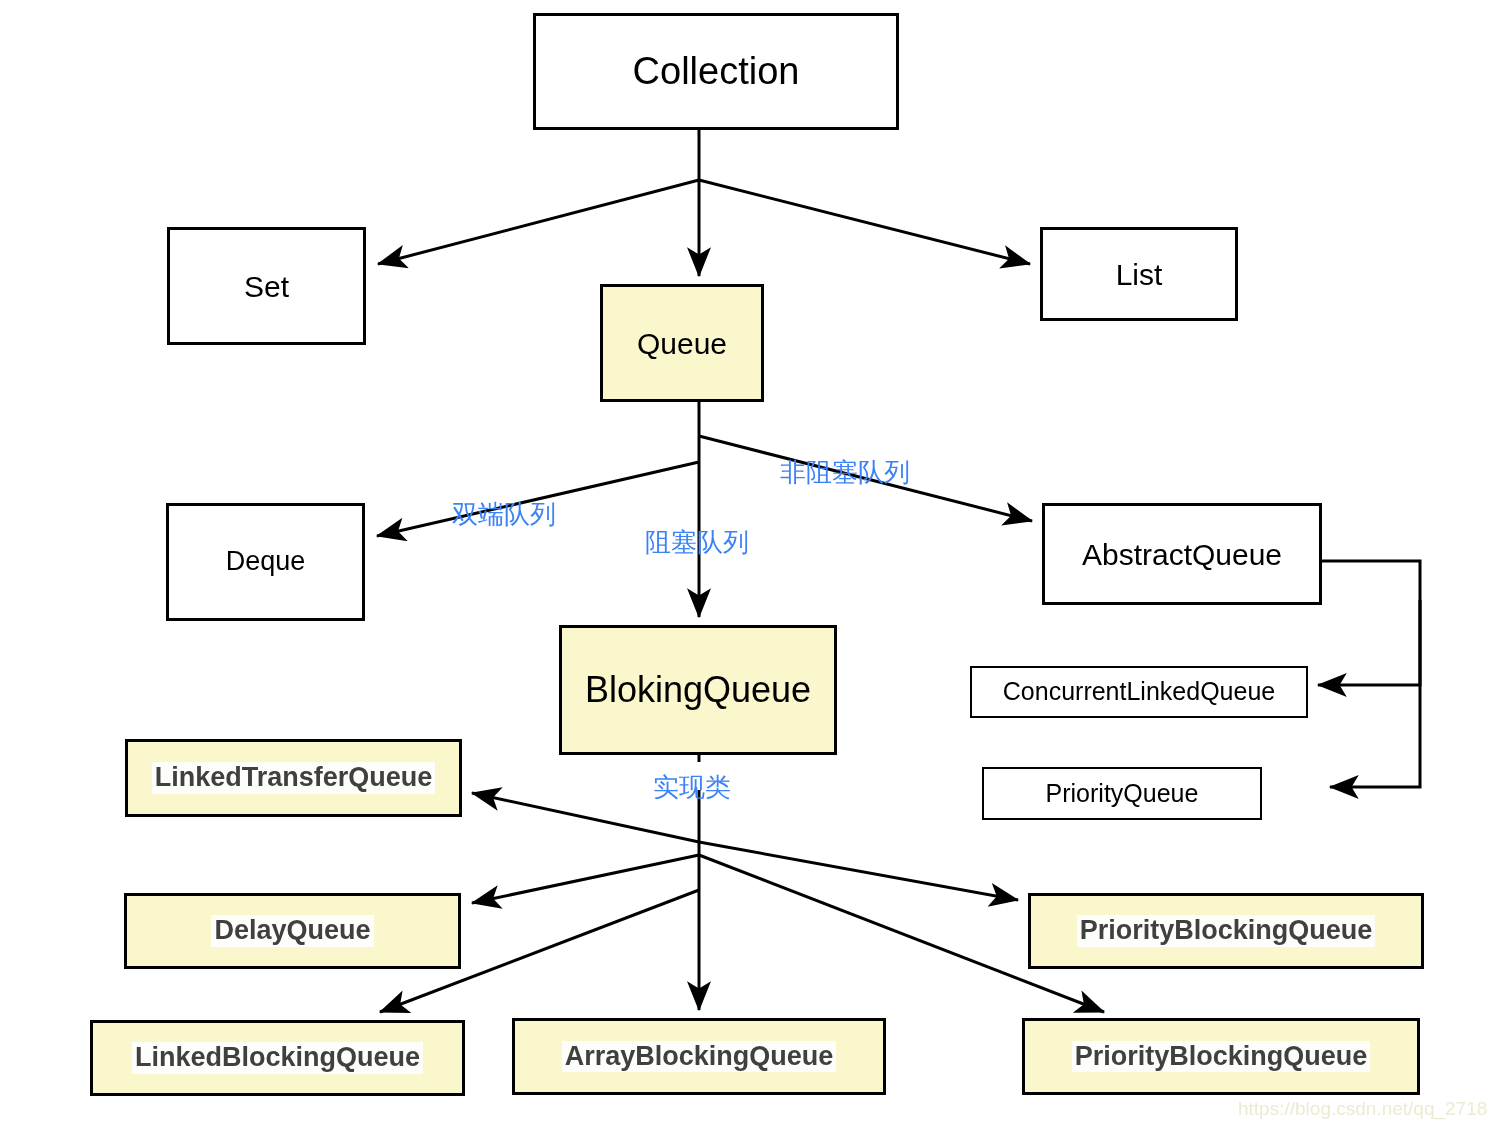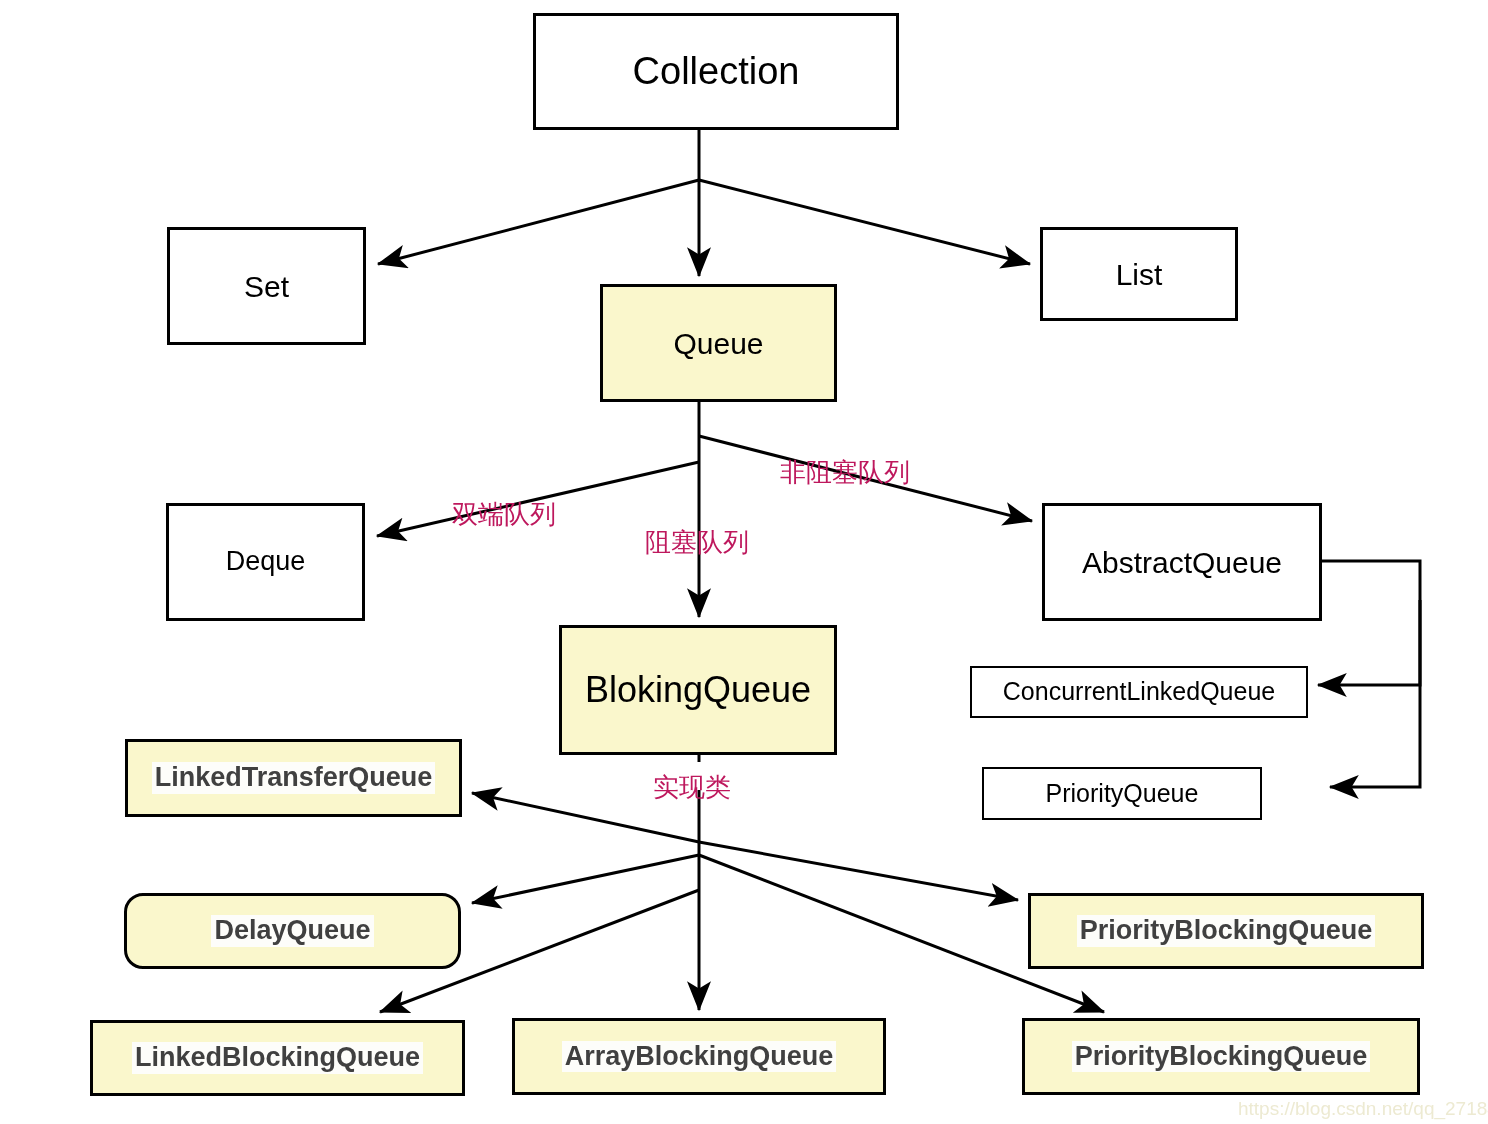--- a/index.html
+++ b/index.html
@@ -49,21 +49,21 @@
     white-space: nowrap;
   }
   .node.impl .label {
     font-weight: bold;
     color: #404040;
     background: #FDFDFA;
     padding: 1px 3px;
   }
   .edge-label {
     position: absolute;
-    color: #be185d;
+    color: #3b82f6;
     white-space: nowrap;
     font-family: "DejaVu Sans", "Liberation Sans", sans-serif;
   }
   .watermark {
     position: absolute;
     color: #EDEAD2;
     font-size: 19px;
     white-space: nowrap;
     font-family: "Liberation Sans", sans-serif;
   }
@@ -141,45 +141,45 @@
     </g>
   </svg>
 
   <div id="nodes-layer">
       <div class="node" style="left: 516px; top: 13px; width: 366px; height: 117px; font-size: 38px; margin-left: 17px;">
         <span class="label">Collection</span>
       </div>
       <div class="node" style="left: 167px; top: 227px; width: 199px; height: 118px; font-size: 30px;">
         <span class="label">Set</span>
       </div>
-      <div class="node yellow" style="left: 600px; top: 284px; width: 237px; height: 118px; font-size: 30px;">
+      <div class="node yellow" style="left: 600px; top: 284px; width: 164px; height: 118px; font-size: 30px;">
         <span class="label">Queue</span>
       </div>
       <div class="node" style="left: 1040px; top: 227px; width: 198px; height: 94px; font-size: 30px;">
         <span class="label">List</span>
       </div>
       <div class="node" style="left: 166px; top: 503px; width: 199px; height: 118px; font-size: 27px; text-align: right;">
         <span class="label">Deque</span>
       </div>
-      <div class="node" style="left: 1042px; top: 503px; width: 280px; height: 118px; font-size: 30px;">
+      <div class="node" style="left: 1042px; top: 503px; width: 280px; height: 102px; font-size: 30px;">
         <span class="label">AbstractQueue</span>
       </div>
       <div class="node yellow" style="left: 559px; top: 625px; width: 278px; height: 130px; font-size: 36px;">
         <span class="label">BlokingQueue</span>
       </div>
       <div class="node thin" style="left: 970px; top: 659px; width: 338px; height: 52px; font-size: 25px;">
         <span class="label">ConcurrentLinkedQueue</span>
       </div>
       <div class="node thin" style="left: 982px; top: 760px; width: 280px; height: 53px; font-size: 25px;">
         <span class="label">PriorityQueue</span>
       </div>
       <div class="node yellow impl" style="left: 125px; top: 739px; width: 337px; height: 78px; font-size: 27px;">
         <span class="label">LinkedTransferQueue</span>
       </div>
-      <div class="node yellow impl" style="left: 124px; top: 893px; width: 337px; height: 76px; font-size: 27px; border-radius: 19px;">
+      <div class="node yellow impl" style="left: 124px; top: 893px; width: 337px; height: 76px; font-size: 27px;">
         <span class="label">DelayQueue</span>
       </div>
       <div class="node yellow impl" style="left: 1028px; top: 893px; width: 396px; height: 76px; font-size: 27px;">
         <span class="label">PriorityBlockingQueue</span>
       </div>
       <div class="node yellow impl" style="left: 90px; top: 1020px; width: 375px; height: 76px; font-size: 27px;">
         <span class="label">LinkedBlockingQueue</span>
       </div>
       <div class="node yellow impl" style="left: 512px; top: 1018px; width: 374px; height: 77px; font-size: 27px;">
         <span class="label">ArrayBlockingQueue</span>

